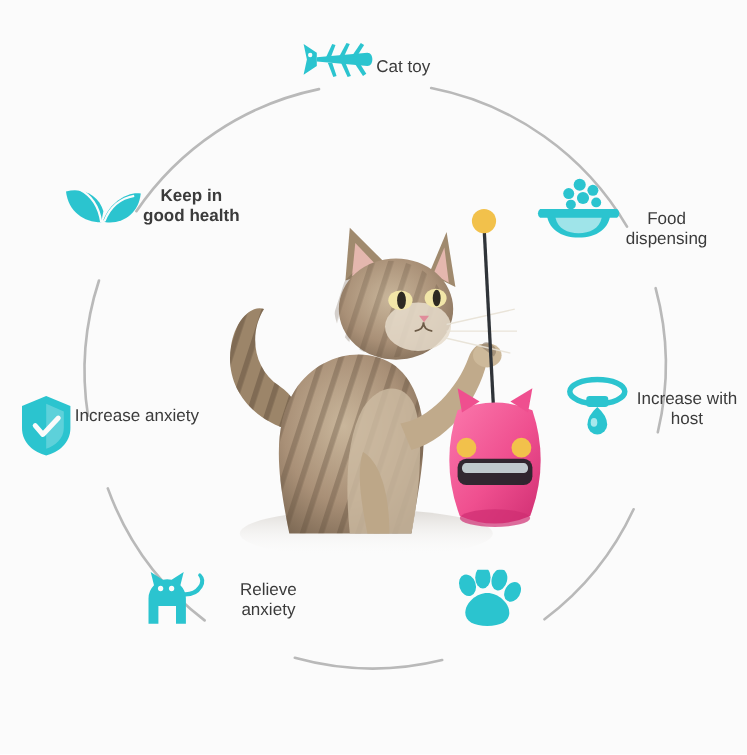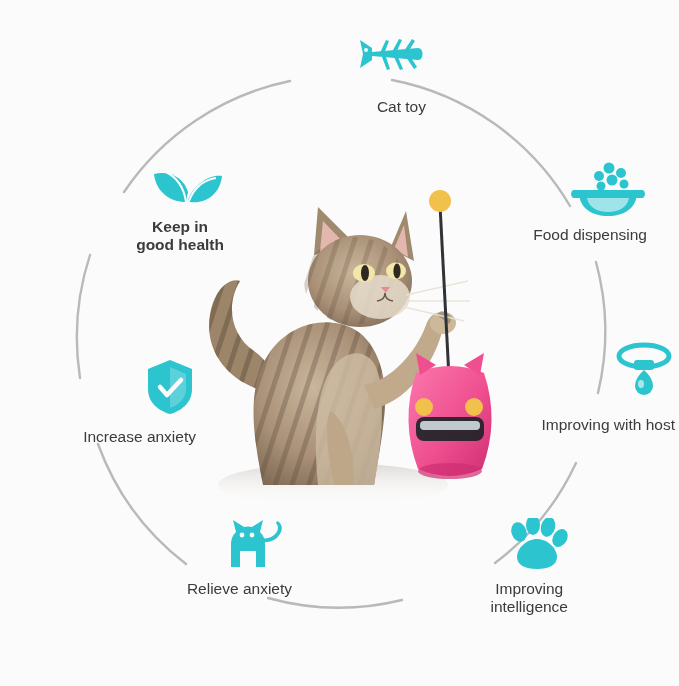--- a/index.html
+++ b/index.html
@@ -24,22 +24,22 @@
     left: 0;
     top: 0;
     width: 679px;
     height: 686px;
   }
 
   
   .node {
     position: absolute;
     display: flex;
-    flex-direction: column;
-    align-items: flex-end;
+    flex-direction: row;
+    align-items: flex-start;
   }
   .node .label {
     color: #3b3b3b;
     font-size: 15.5px;
     line-height: 1.18;
     text-align: center;
     white-space: pre-line;
   }
   .icon-wrap {
     display: block;
@@ -49,21 +49,21 @@
   
   #node-cat-toy        { left: 274px; top: 38px;  width: 152px; }
   #node-food           { left: 487px; top: 160px; width: 160px; }
   #node-interact       { left: 512px; top: 342px; width: 163px; }
   #node-intelligence   { left: 412px; top: 518px; width: 156px; }
   #node-anxiety        { left: 120px; top: 518px; width: 172px; }
   #node-physical       { left: 16px;  top: 358px; width: 180px; }
   #node-health         { left: 56px;  top: 158px; width: 168px; }
 
   #node-cat-toy .label      { margin-top: 14px; }
-  #node-food .label         { margin-top: 6px; }
+  #node-food .label         { margin-top: 31px; }
   #node-interact .label     { margin-top: 12px; }
   #node-intelligence .label { margin-top: 10px; }
   #node-anxiety .label      { margin-top: 10px; }
   #node-physical .label     { margin-top: 12px; }
   #node-health .label       { margin-top: 12px; font-weight: bold; }
 
   
   #photo {
     position: absolute;
     left: 168px;
@@ -248,37 +248,35 @@
     <span class="icon-wrap">
       <svg width="62" height="62" viewBox="0 0 62 62">
         <g fill="none" stroke="#2bc4cf" stroke-width="5">
           <ellipse cx="31" cy="14" rx="25" ry="11"></ellipse>
         </g>
         <rect x="21" y="18" width="20" height="10" rx="3" fill="#2bc4cf"></rect>
         <path d="M31 28 q-9 8 -9 16 a9 9 0 0 0 18 0 q0 -8 -9 -16 Z" fill="#2bc4cf"></path>
         <ellipse cx="28" cy="42" rx="3" ry="4" fill="#a8e8ec"></ellipse>
       </svg>
     </span>
-    <div class="label">Improving with host</div>
+    <div class="label">Increase with host</div>
   </div>
 
   <div class="node" id="node-intelligence">
     <span class="icon-wrap">
       <svg width="62" height="52" viewBox="0 0 62 52">
         <g fill="#2bc4cf">
           <ellipse cx="13" cy="14" rx="7.5" ry="10" transform="rotate(-18 13 14)"></ellipse>
           <ellipse cx="27" cy="7" rx="7" ry="10"></ellipse>
           <ellipse cx="42" cy="9" rx="7" ry="10" transform="rotate(14 42 9)"></ellipse>
           <ellipse cx="54" cy="20" rx="7" ry="9.5" transform="rotate(30 54 20)"></ellipse>
           <path d="M31 21 c10 0 20 9 20 18 c0 8 -8 12 -20 12 s-20 -4 -20 -12 c0 -9 10 -18 20 -18 Z"></path>
         </g>
       </svg>
     </span>
-    <div class="label">Improving
-intelligence</div>
   </div>
 
   <div class="node" id="node-anxiety">
     <span class="icon-wrap">
       <svg width="76" height="52" viewBox="0 0 76 52">
         <g fill="#2bc4cf">
           <path d="M20 14 l-3 -12 l11 7 q4 -1 8 0 l11 -7 l-3 12 q5 5 5 12 v23 h-9 v-16 h-16 v16 h-9 v-23 q0 -7 5 -12 Z"></path>
           <path d="M44 24 q14 2 20 -8 q4 -7 -1 -12 q-2 -2 -3 1 q4 5 0 10 q-5 7 -16 5 Z"></path>
           <circle cx="26" cy="17" r="2.4" fill="#fbfbfb"></circle>
           <circle cx="36" cy="17" r="2.4" fill="#fbfbfb"></circle>

